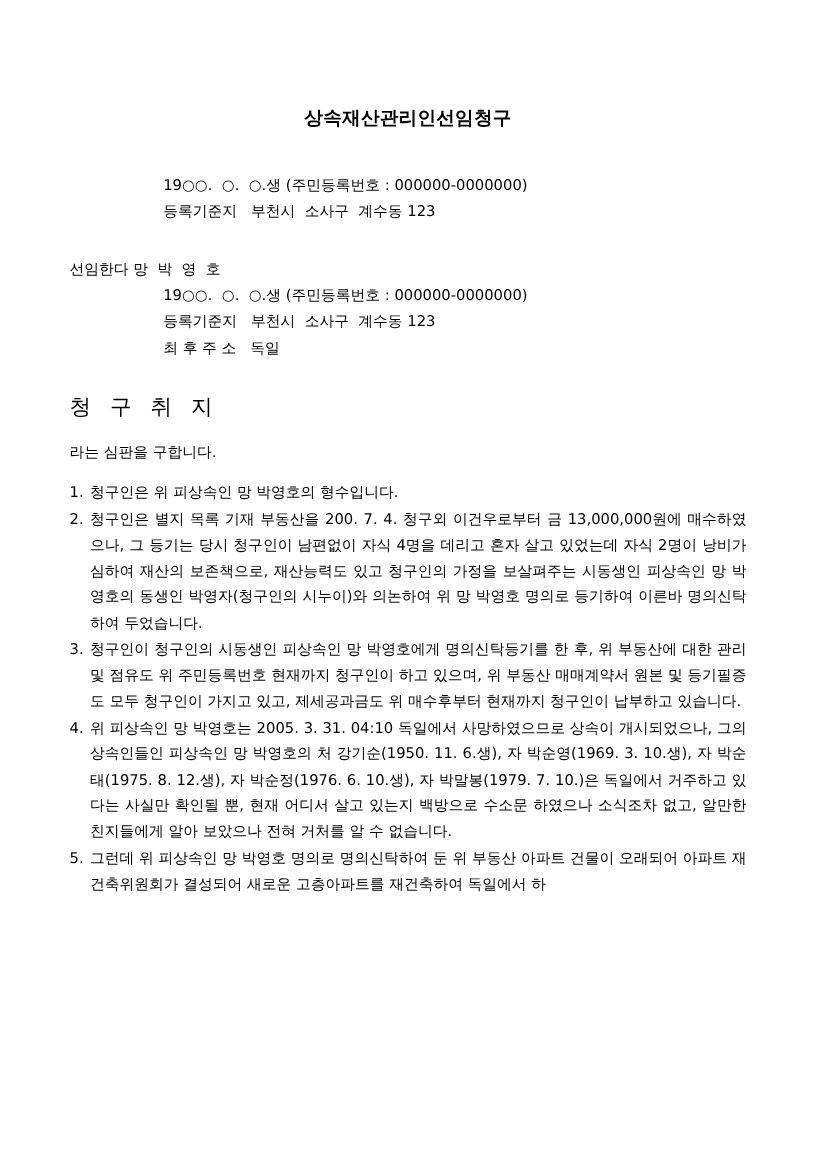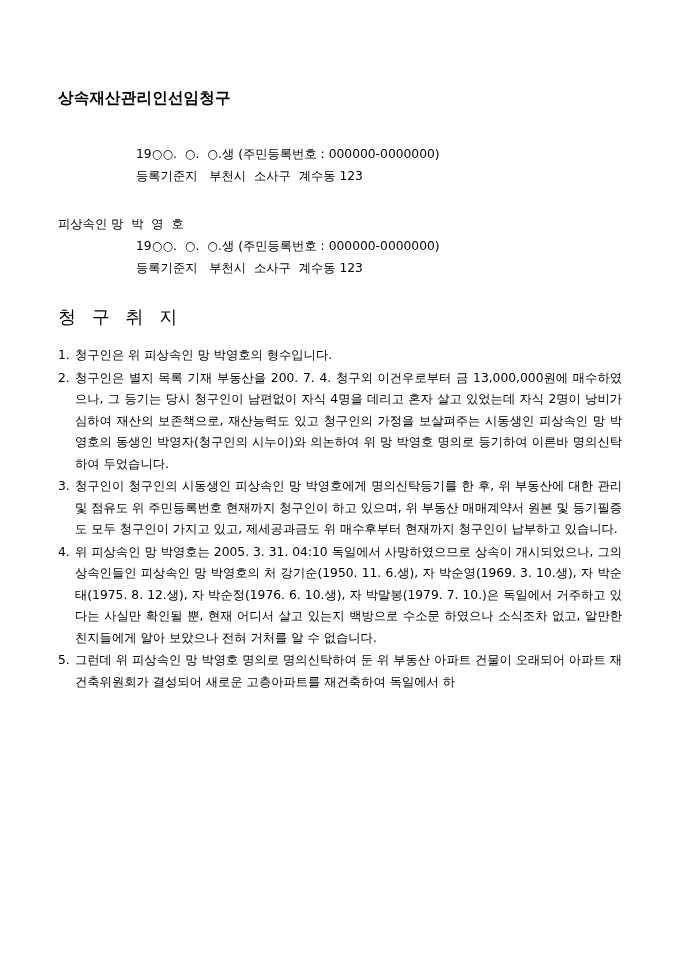--- a/index.html
+++ b/index.html
@@ -16,21 +16,21 @@
     overflow: hidden;
   }
   .page {
     width: 680px;
     height: 962px;
     box-sizing: border-box;
     padding: 88px 58px 0 58px;
     position: relative;
   }
   .doc-title {
-    text-align: left;
+    text-align: center;
     font-size: 15.5px;
     font-weight: bold;
     letter-spacing: 0.2px;
     margin: 0 0 34px 0;
   }
   .party-block {
     margin-bottom: 6px;
   }
   .line {
     font-size: 12.3px;
@@ -90,27 +90,29 @@
   <div class="doc-title">상속재산관리인선임청구</div>
 
   <div class="party-block">
     <div class="line indent-2">19○○.  ○.  ○.생 (주민등록번호 : 000000-0000000)</div>
     <div class="line indent-2">등록기준지   부천시  소사구  계수동 123</div>
   </div>
 
   <div class="gap-md"></div>
 
   <div class="party-block">
-    <div class="line indent-1">피상속인 망  박  영  호</div>
+    <div class="line indent-1">선임한다 망  박  영  호</div>
     <div class="line indent-2">19○○.  ○.  ○.생 (주민등록번호 : 000000-0000000)</div>
     <div class="line indent-2">등록기준지   부천시  소사구  계수동 123</div>
+    <div class="line indent-2">최 후 주 소   독일</div>
   </div>
 
   <div class="section-heading">청   구   취   지</div>
 
+  <p class="para">라는 심판을 구합니다.</p>
 
 
   <div class="numbered">
     <div class="num-item">
       <span class="num">1.</span>
       <span class="txt">청구인은 위 피상속인 망 박영호의 형수입니다.</span>
     </div>
     <div class="num-item">
       <span class="num">2.</span>
       <span class="txt">청구인은 별지 목록 기재 부동산을 200. 7. 4. 청구외 이건우로부터 금 13,000,000원에 매수하였으나, 그 등기는 당시 청구인이 남편없이 자식 4명을 데리고 혼자 살고 있었는데 자식 2명이 낭비가 심하여 재산의 보존책으로, 재산능력도 있고 청구인의 가정을 보살펴주는 시동생인 피상속인 망 박영호의 동생인 박영자(청구인의 시누이)와 의논하여 위 망 박영호 명의로 등기하여 이른바 명의신탁하여 두었습니다.</span>

